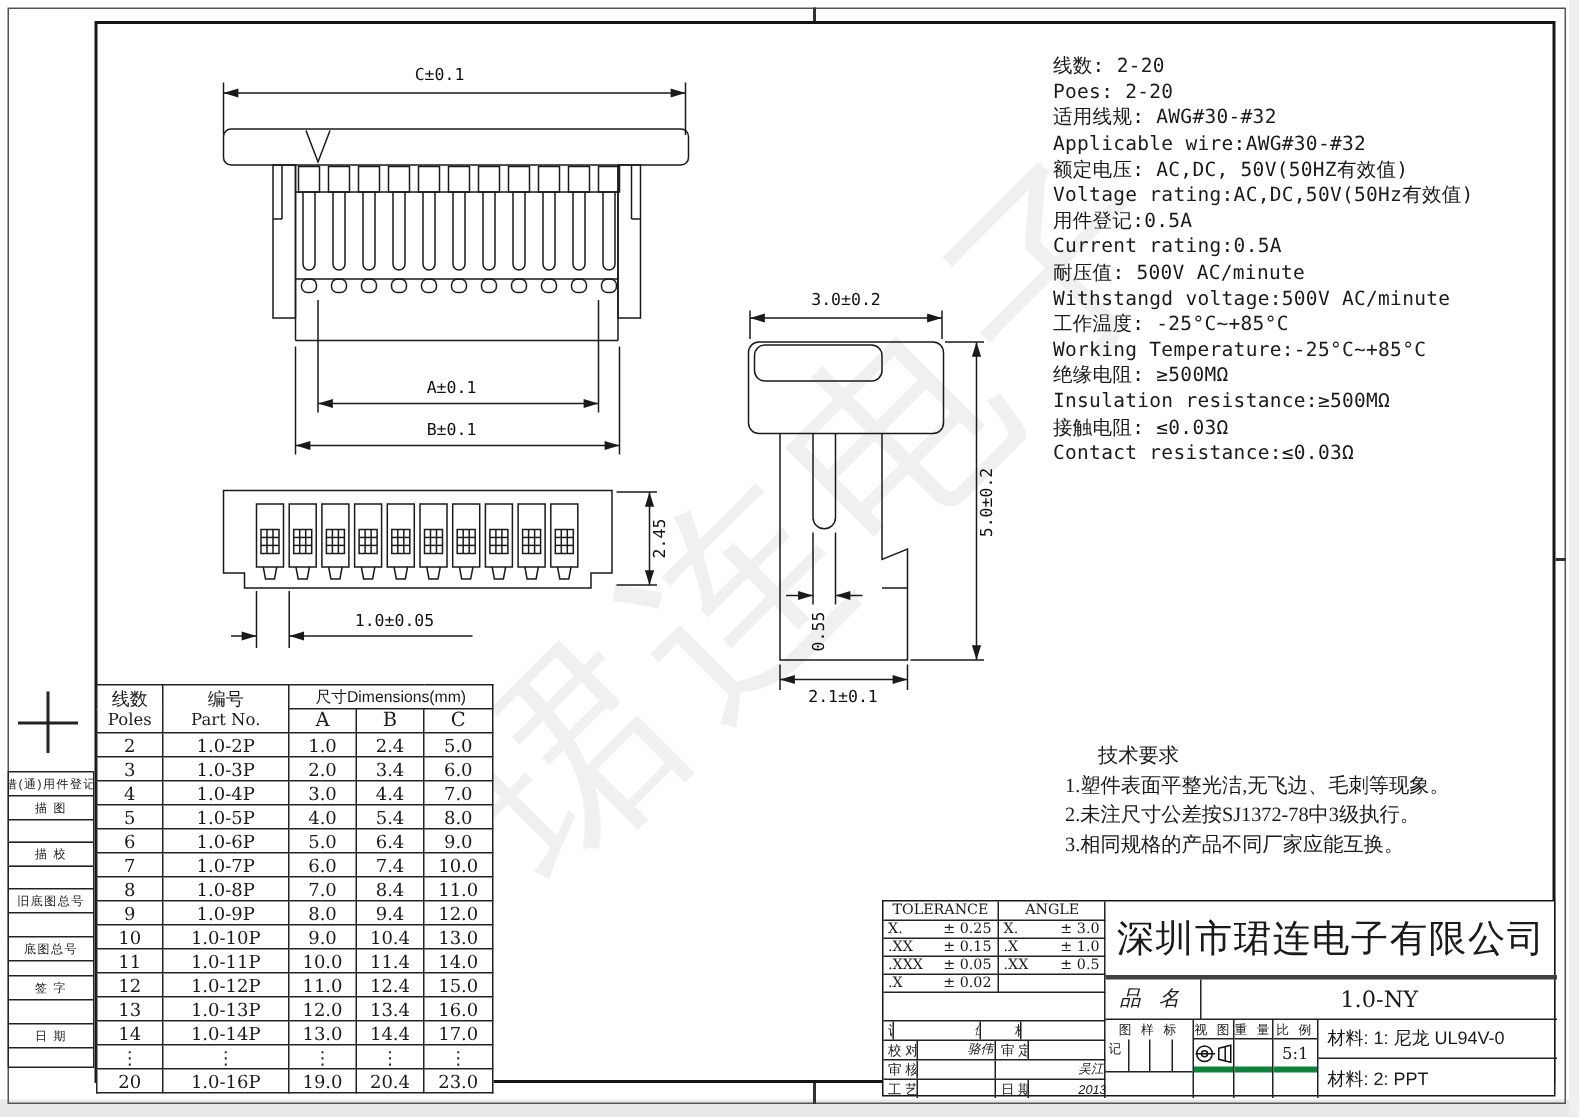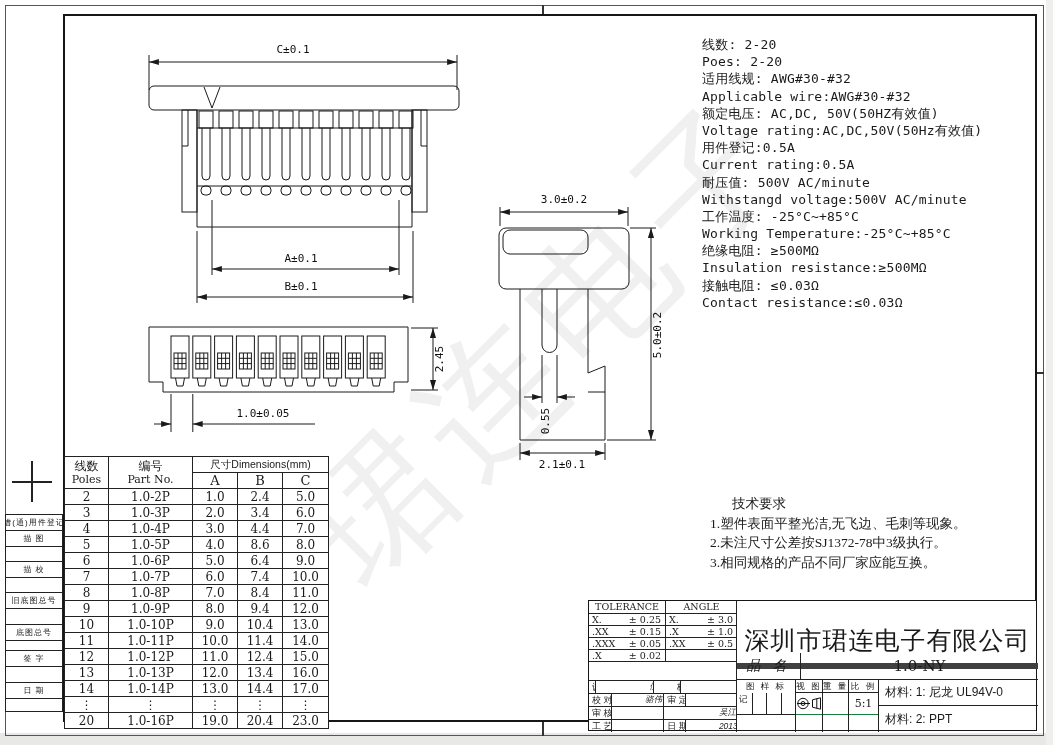--- a/index.html
+++ b/index.html
@@ -59,34 +59,34 @@
   .tol-c.t{width:77px;border-right:1px solid #222;}
   .tol-c.a{width:71px;}
   #sign-rows{left:0;top:79px;width:148px;}
   .sign-row{display:flex;height:13px;border-top:1px solid #222;box-sizing:border-box;}
   .sign-row:first-child{border-top:1px solid #222;gap:20px;}
   .sg{box-sizing:border-box;border-right:1px solid #222;display:flex;align-items:center;
       padding-left:3px;font-size:9px;white-space:nowrap;overflow:hidden;}
   .sg.v{font-style:italic;font-size:8.5px;margin-left:30px;}
   .sg.last{border-right:none;}
   #tb-right{left:148px;top:0;width:301px;height:131px;}
-  .tb-company{left:0;top:16px;width:301px;height:52px;border-bottom:6px solid #404040;display:flex;
+  .tb-company{left:0;top:0;width:301px;height:52px;border-bottom:3px solid #404040;display:flex;
               align-items:center;justify-content:center;font-size:25px;letter-spacing:1px;
               font-family:"Liberation Serif",serif;white-space:nowrap;}
   .tb-pname-label{left:0;top:52px;width:64px;height:27px;border-right:1px solid #222;
               border-bottom:1px solid #222;display:flex;align-items:center;justify-content:center;
               font-size:14px;font-style:italic;letter-spacing:4px;}
   .tb-pname-value{left:64px;top:52px;width:237px;height:27px;border-bottom:1px solid #222;
               display:flex;align-items:center;justify-content:center;
               font-family:"DejaVu Serif",serif;font-size:15px;}
   .tb-col{top:79px;height:52px;border-right:1px solid #222;}
   .tb-lbl{height:13px;box-sizing:border-box;text-align:center;font-size:8.5px;line-height:13px;
           letter-spacing:2px;white-space:nowrap;overflow:hidden;}
   .tb-lbl.bb{border-bottom:1px solid #222;}
-  .tb-mid{height:22px;box-sizing:border-box;border-bottom:1px solid #15803d;display:flex;
+  .tb-mid{height:22px;box-sizing:border-box;border-bottom:4px solid #15803d;display:flex;
           align-items:center;justify-content:center;}
   #tb-stamp{left:0;width:59px;}
   .stamp-row{display:flex;height:22px;box-sizing:border-box;border-bottom:1px solid #222;}
   .stamp-ji{width:13px;font-size:8.5px;padding:1px 0 0 2px;}
   .stamp-cell{width:15px;box-sizing:border-box;border-left:1px solid #222;}
   #tb-view{left:59px;width:27px;}
   #tb-weight{left:86px;width:26px;}
   #tb-scale{left:112px;width:30px;}
   .scale-val{font-family:"DejaVu Serif",serif;font-size:11px;}
   #tb-material{left:142px;width:159px;border-right:none;}
@@ -404,21 +404,21 @@
           <td>4</td>
           <td>1.0-4P</td>
           <td>3.0</td>
           <td>4.4</td>
           <td>7.0</td>
         </tr>
         <tr>
           <td>5</td>
           <td>1.0-5P</td>
           <td>4.0</td>
-          <td>8.6</td>
+          <td>5.4</td>
           <td>8.0</td>
         </tr>
         <tr>
           <td>6</td>
           <td>1.0-6P</td>
           <td>5.0</td>
           <td>6.4</td>
           <td>9.0</td>
         </tr>
         <tr>

